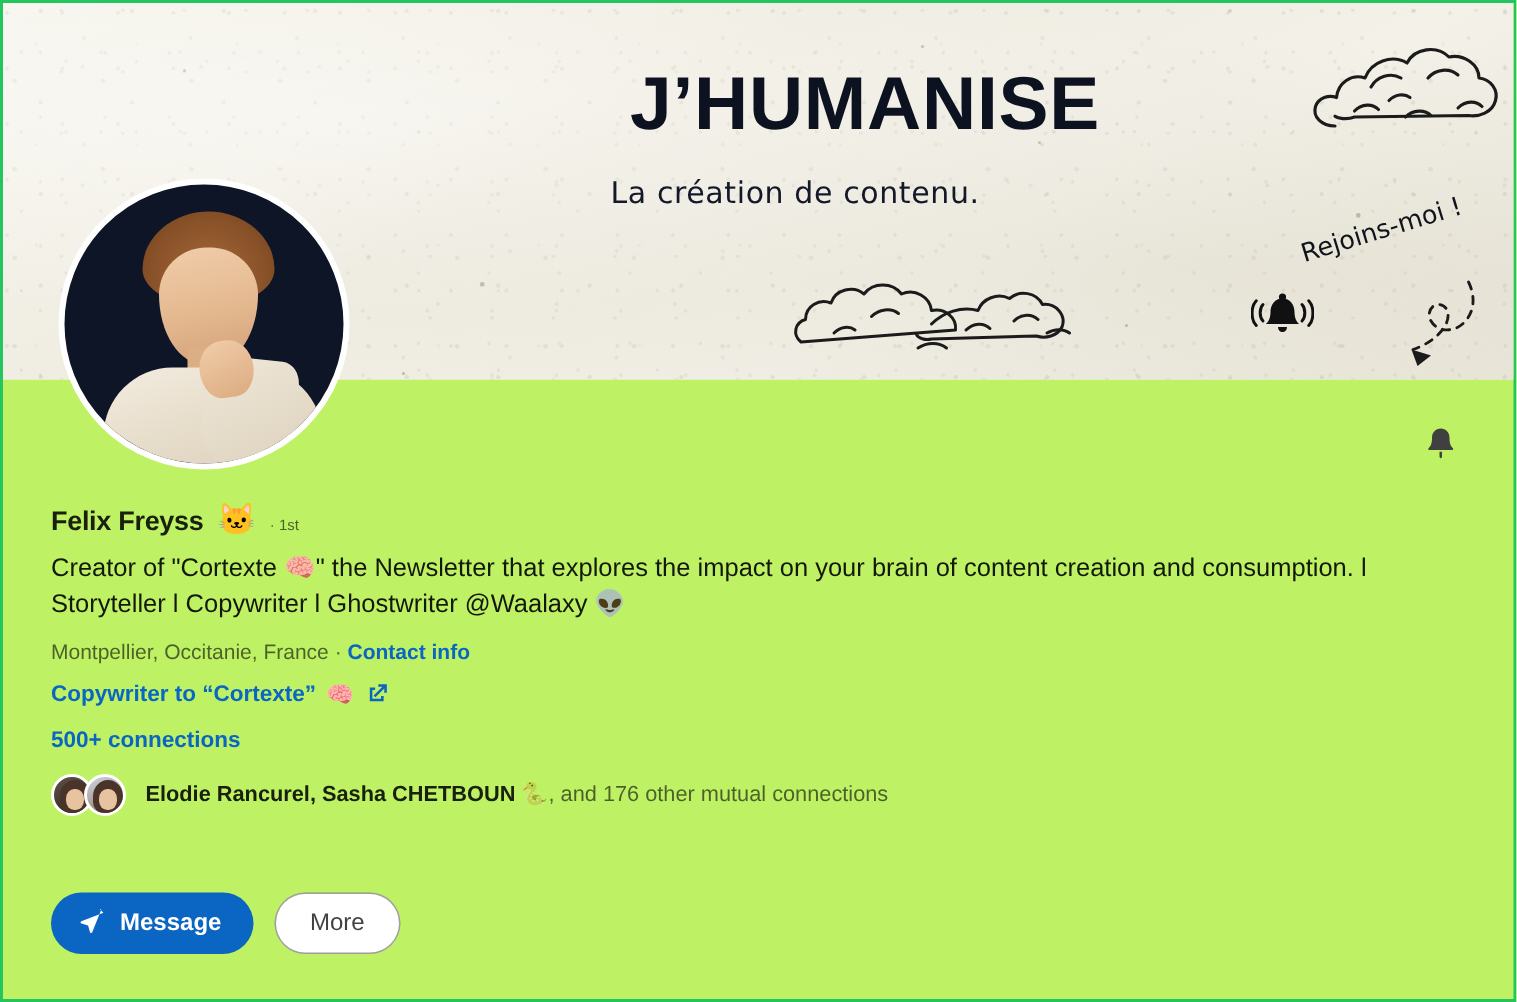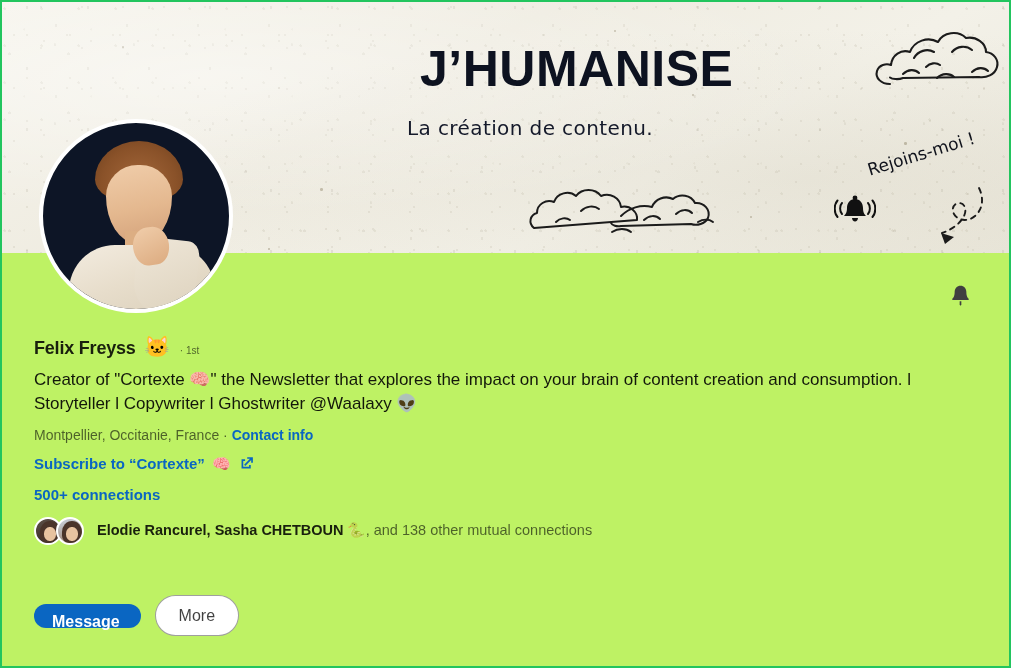--- a/index.html
+++ b/index.html
@@ -221,25 +221,25 @@
   }
   #mutual-text strong { color:#000000de; font-weight:600; }
 
   
   #actions {
     position:absolute; left:32px; top:593px;
     display:flex; align-items:center; gap:14px;
   }
   #msg-btn {
     display:flex; align-items:center; gap:9px;
-    height:24px; padding:0 21px 0 18px;
+    height:41px; padding:0 21px 0 18px;
     background:#0a66c2; color:#ffffff;
     border:none; border-radius:21px;
     font-family:"Liberation Sans", sans-serif;
-    font-size:16px; font-weight:700; cursor:pointer;flex-direction:column;
+    font-size:16px; font-weight:700; cursor:pointer;
   }
   #more-btn {
     height:41px; padding:0 23px;
     background:#ffffff; color:#000000bf;
     border:1.5px solid #00000060; border-radius:21px;
     font-family:"Liberation Sans", sans-serif;
     font-size:16px; font-weight:400; cursor:pointer;
   }
 </style>
 </head>
@@ -336,21 +336,21 @@
 
     <div id="headline">Creator of "Cortexte 🧠" the Newsletter that explores the impact on your brain of content creation and consumption. l Storyteller l Copywriter l Ghostwriter @Waalaxy 👽</div>
 
     <div id="loc-row">
       <span>Montpellier, Occitanie, France</span>
       <span>·</span>
       <a id="contact-info" href="#">Contact info</a>
     </div>
 
     <div id="subscribe-row">
-      <span class="sub-txt">Subscribe to “Cortexte”</span>
+      <span class="sub-txt">Copywriter to “Cortexte”</span>
       <span class="emoji-sm">🧠</span>
       <svg width="17" height="17" viewBox="0 0 24 24">
         <path d="M13 3h8v8h-2.4V7.1l-8.3 8.3-1.7-1.7 8.3-8.3H13V3z" fill="#0a66c2"></path>
         <path d="M5 6h5v2.4H7.4v8.2h8.2V14H18v5H5V6z" fill="#0a66c2"></path>
       </svg>
     </div>
 
     <div id="connections">500+ connections</div>
 
     <div id="mutual-row">
@@ -358,21 +358,21 @@
         <div class="m m1">
             <div class="h"></div>
             <div class="f"></div>
           </div>
         <div class="m m2">
             <div class="h"></div>
             <div class="f"></div>
           </div>
       </div>
       <div id="mutual-text">
-        <strong>Elodie Rancurel, Sasha CHETBOUN 🐍</strong><span>, and 138 other mutual connections</span>
+        <strong>Elodie Rancurel, Sasha CHETBOUN 🐍</strong><span>, and 176 other mutual connections</span>
       </div>
     </div>
   </div>
 
   <div id="actions">
     <button id="msg-btn">
       <svg width="19" height="19" viewBox="0 0 24 24">
         <path d="M21.4 3.1 2.8 10.4c-.9.4-.8 1.7.1 1.9l5.6 1.6 1.6 5.6c.3.9 1.5 1 1.9.1l7.4-18.6c.3-.7-.4-1.4-1.1-1.1z" fill="#ffffff"></path>
       </svg>
       <span>Message</span>

